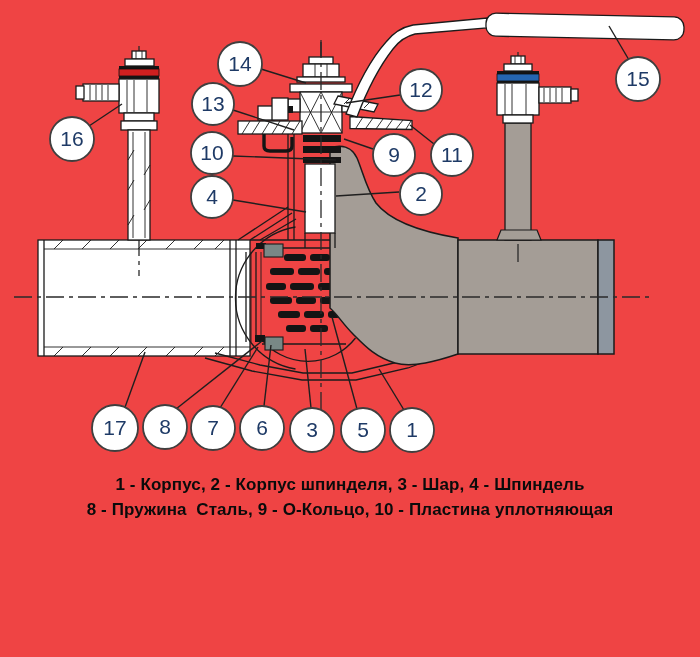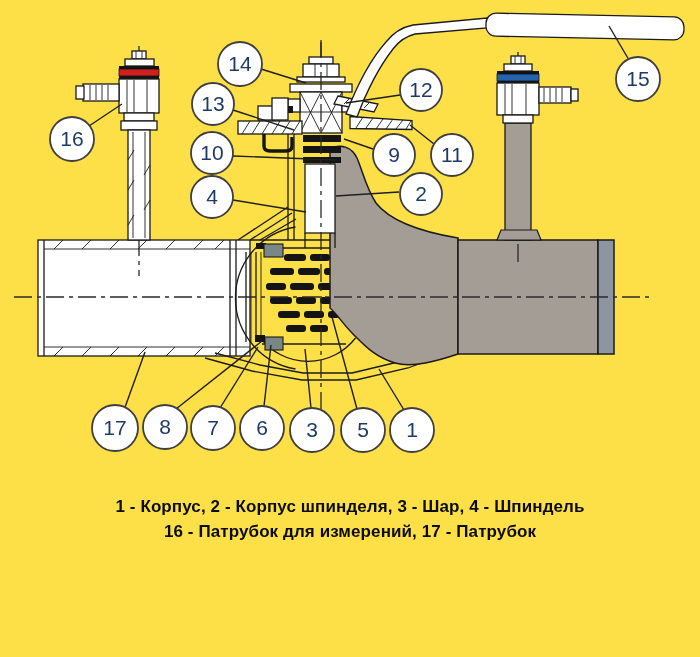--- a/index.html
+++ b/index.html
@@ -1,27 +1,27 @@
 <!DOCTYPE html>
 <html><head>
 <meta charset="utf-8">
 <style>
   html,body{margin:0;padding:0;background:#ffffff;}
   body{width:700px;height:657px;overflow:hidden;font-family:"Liberation Sans",sans-serif;}
-  .stage{width:700px;height:657px;background:#fde047;}
+  .stage{width:700px;height:657px;background:#ef4444;}
   svg{display:block;}
   .ln{stroke:#1b1b1b;stroke-width:1.3;fill:none;}
   .thin{stroke:#1b1b1b;stroke-width:0.9;fill:none;}
   .lnf{stroke:#1b1b1b;stroke-width:1.3;fill:#ffffff;}
   .blk{fill:#141414;stroke:none;}
   .dash{stroke:#2a2a2a;stroke-width:1.3;fill:none;stroke-dasharray:18 5 4 5;}
   .leader{stroke:#1f1f1f;stroke-width:1.4;fill:none;}
   .co{fill:#ffffff;stroke:#3f3f3f;stroke-width:1.8;}
   .cot{font:21px "Liberation Sans",sans-serif;fill:#1e3a66;text-anchor:middle;}
-  .legend{margin-top:24px;text-align:center;}
+  .legend{margin-top:2px;text-align:center;}
   .legend div{font:bold 17px/25px "Liberation Sans",sans-serif;color:#0b0b0b;white-space:pre-wrap;letter-spacing:.1px;}
 </style>
 </head>
 <body>
 
 <div class="stage">
 <svg width="700" height="470" viewBox="0 0 700 470">
 
   <g>
     <rect class="lnf" x="38" y="240" width="212" height="116"></rect>
@@ -326,15 +326,15 @@
         </g>
     <g>
           <circle class="co" cx="412" cy="430" r="22"></circle>
           <text class="cot" x="412" y="437">1</text>
         </g>
   </g>
 </svg>
 
 <div class="legend">
   <div>1 - Корпус, 2 - Корпус шпинделя, 3 - Шар, 4 - Шпиндель</div>
-  <div>16 - Патрубок для измерений, 17 - Патрубок</div>
+  <div>8 - Пружина  Сталь, 9 - О-Кольцо, 10 - Пластина уплотняющая</div>
 </div>
 </div>
 
 </body></html>

